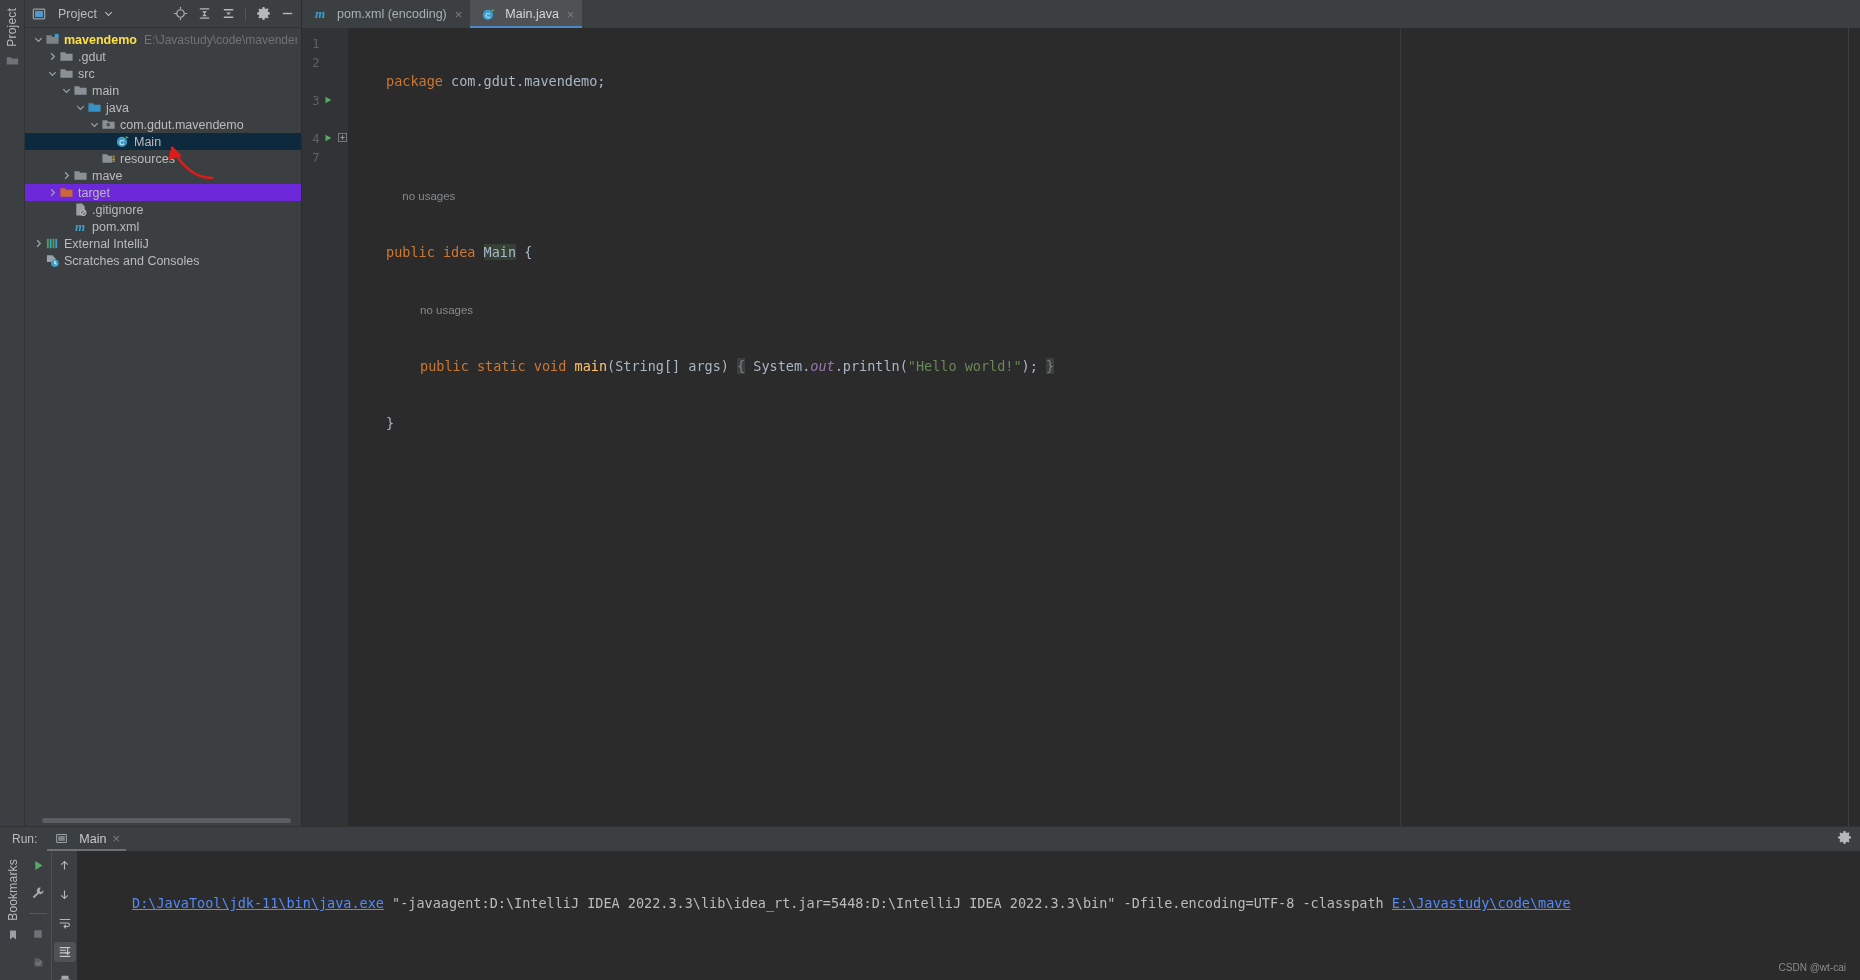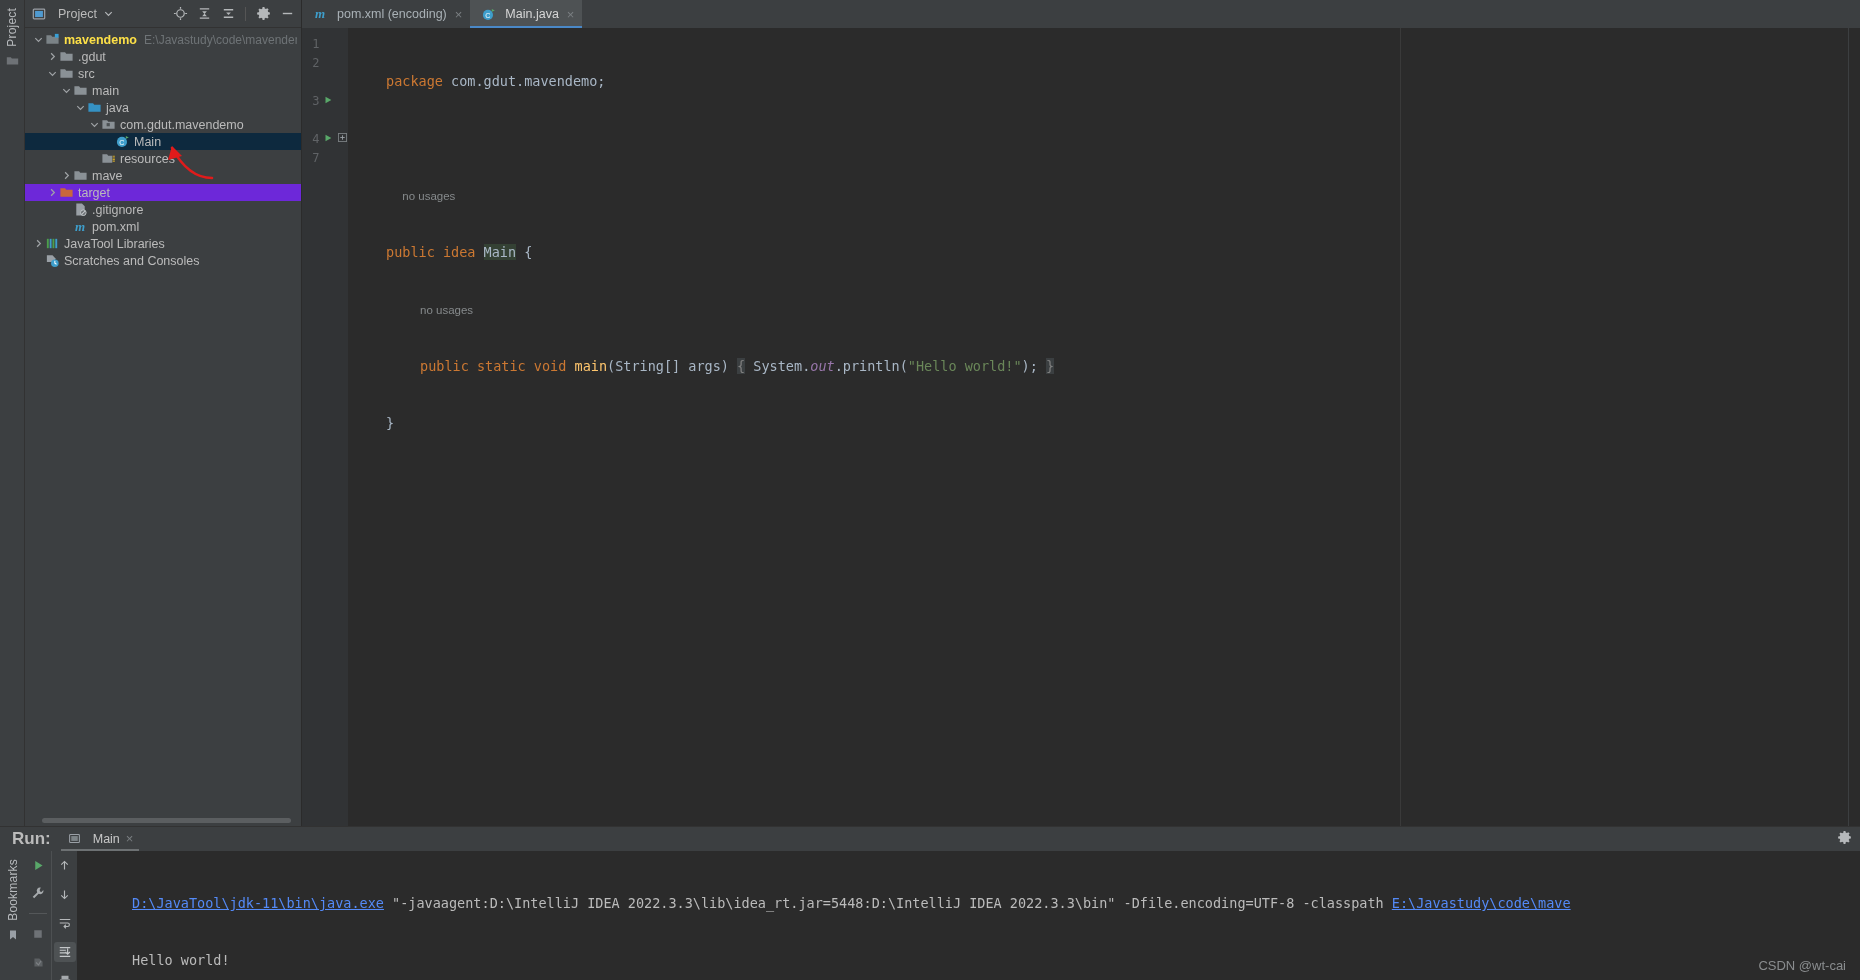--- a/index.html
+++ b/index.html
@@ -121,21 +121,21 @@
     position: absolute; top: 0; bottom: 0; left: 1020px; width: 1px; background: #3a3a3a;
   }
   .err-stripe {
     position: absolute; right: 0; top: 0; bottom: 0; width: 12px; background: #2b2b2b;
     border-left: 1px solid #3c3f41;
   }
 
   
   .run-pane { flex: 1; display: flex; flex-direction: column; background: #3c3f41; border-top: 1px solid #323232; }
   .run-header { height: 24px; display: flex; align-items: center; padding-left: 12px; gap: 10px; position: relative;}
-  .run-label { color: #bbbbbb; font-size: 17px; font-weight: bold; }
+  .run-label { color: #bbbbbb; font-size: 12px; }
   .run-tab {
     display:flex; align-items:center; gap:6px; font-size:12.5px; color:#c8c8c8;
     padding: 2px 6px 3px; position: relative;
   }
   .run-tab::after { content:""; position:absolute; left:0; right:0; bottom:-1px; height:2px; background:#6d7173;}
   .gear-right { position:absolute; right: 8px; top: 3px; }
 
   .run-body { flex: 1; display: flex; }
   .run-side { width: 25px; background: #3c3f41; display:flex; flex-direction:column; align-items:center; }
   .run-tools-a { width: 26px; background:#3c3f41; display:flex; flex-direction:column; align-items:center; padding-top:4px; gap:8px; }
@@ -148,21 +148,21 @@
     flex: 1; background: #2b2b2b; color: #bbbbbb;
     font-family: "DejaVu Sans Mono", monospace; font-size: 13.5px;
     line-height: 19px; padding: 5px 0 0 10px; white-space: pre; overflow: hidden;
     position: relative;
   }
   .lnk { color: #548af7; text-decoration: underline; }
   .console-line { height: 19px; margin-left: 45px; }
 
   .watermark {
     position: absolute; right: 14px; bottom: 7px;
-    color: #8a8d8f; font-size: 13px; font-family: "Liberation Sans", sans-serif;
+    color: #8a8d8f; font-size: 10px; font-family: "Liberation Sans", sans-serif;
   }
 
   
   .arrow-svg { position: absolute; left: 150px; top: 138px; pointer-events: none; }
 </style>
 </head>
 <body>
 
 <div class="ide">
 
@@ -361,21 +361,21 @@
                 <path d="M4.5 2.5L8 6l-3.5 3.5" fill="none" stroke="#a0a4a7" stroke-width="1.3"></path>
               </svg></span>
             <span class="ico">
               <svg width="15" height="15" viewBox="0 0 16 16">
                 <rect x="2" y="3" width="2" height="10" fill="#4c9f4c"></rect>
                 <rect x="5" y="3" width="2" height="10" fill="#3e9ecb"></rect>
                 <rect x="8" y="3" width="2" height="10" fill="#4c9f4c"></rect>
                 <rect x="11" y="3" width="2" height="10" fill="#3e9ecb"></rect>
               </svg>
             </span>
-            <span class="lbl">JavaTool Libraries</span>
+            <span class="lbl">External IntelliJ</span>
           </div>
           <div class="row" style="padding-left: 8px;">
             <span class="chev"></span>
             <span class="ico">
               <svg width="15" height="15" viewBox="0 0 16 16">
                 <path d="M2 2.5h6l3 3v4h-9z" fill="#9aa0a6"></path>
                 <circle cx="10.5" cy="10.8" r="4" fill="#3e9ecb"></circle>
                 <path d="M10.5 8.4v2.6l1.8 1" stroke="#fff" stroke-width="1.1" fill="none"></path>
               </svg>
             </span>
@@ -557,20 +557,19 @@
           <svg width="14" height="14" viewBox="0 0 16 16">
               <rect x="4" y="2" width="8" height="4" fill="#a6aaad"></rect>
               <rect x="2" y="6" width="12" height="5" rx="1" fill="#8d9194"></rect>
               <rect x="4" y="10" width="8" height="4" fill="#a6aaad"></rect>
             </svg>
         </span>
       </div>
 
       <div class="console">
         <div class="console-line"><span class="lnk">D:\JavaTool\jdk-11\bin\java.exe</span><span> "-javaagent:D:\IntelliJ IDEA 2022.3.3\lib\idea_rt.jar=5448:D:\IntelliJ IDEA 2022.3.3\bin" -Dfile.encoding=UTF-8 -classpath </span><span class="lnk">E:\Javastudy\code\mave</span></div>
-        <div class="console-line">Hello world!</div>
         
         
       </div>
     </div>
     <div class="watermark">CSDN @wt-cai</div>
   </div>
 </div>
 
 </body></html>

